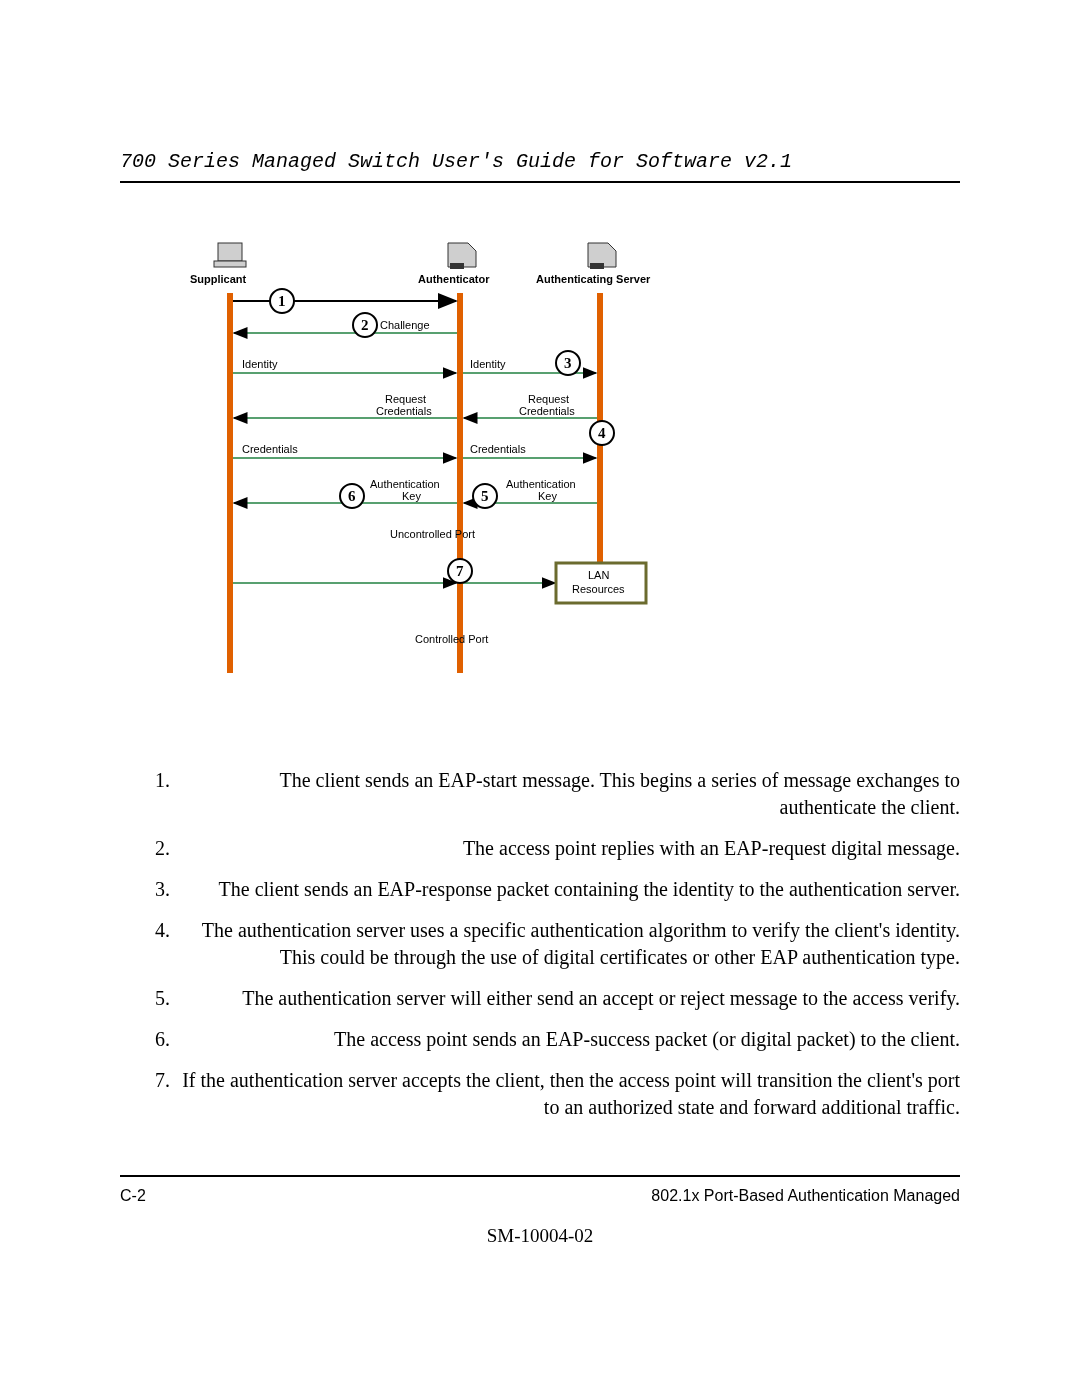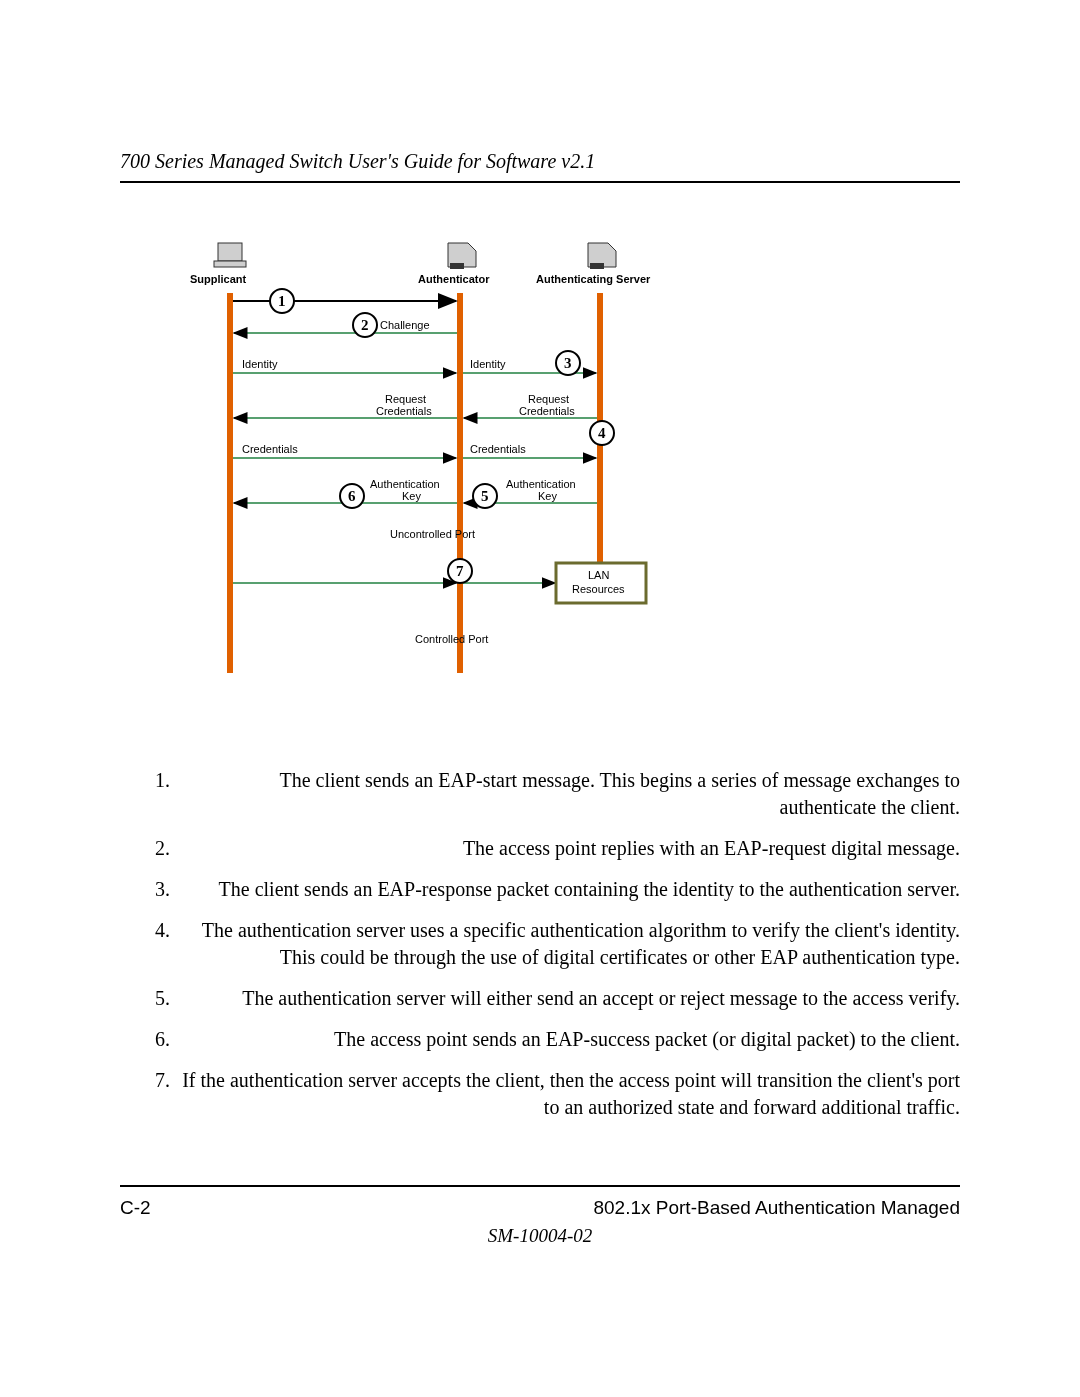--- a/index.html
+++ b/index.html
@@ -11,21 +11,21 @@
     width: 1080px;
     height: 1397px;
     position: relative;
   }
   .page {
     padding: 150px 120px 0 120px;
   }
   .header-title {
     font-style: italic;
     font-size: 20px;
-    font-family: Liberation Serif, serif;
+    font-family: Liberation Mono, monospace;
     margin-bottom: 8px;
   }
   .hr {
     border: none;
     border-top: 2px solid #000;
     margin: 0 0 40px 0;
   }
   .diagram-wrap {
     width: 570px;
     margin: 10px 0 40px 40px;
@@ -52,29 +52,28 @@
     bottom: 150px;
     font-family: Arial, Helvetica, sans-serif;
   }
   .footer-line {
     border-top: 2px solid #000;
     margin-bottom: 10px;
   }
   .footer-row {
     display: flex;
     justify-content: space-between;
-    font-size: 19px;
+    font-size: 16px;
     align-items: center;
   }
   .footer-center {
     text-align: center;
     font-family: "Times New Roman", Times, serif;
-    font-style: italic;
     font-size: 19px;
-    margin-top: 6px;
+    margin-top: 20px;
   }
   
   .dl { font-family: Verdana, Arial, sans-serif; font-size: 11px; fill:#000; }
   .dlb { font-family: Verdana, Arial, sans-serif; font-size: 11px; font-weight: bold; fill:#000; }
   .num { font-family: "Times New Roman", Times, serif; font-size: 15px; font-weight: bold; fill:#000; }
 </style>
 </head>
 <body>
 
 <div class="page">

